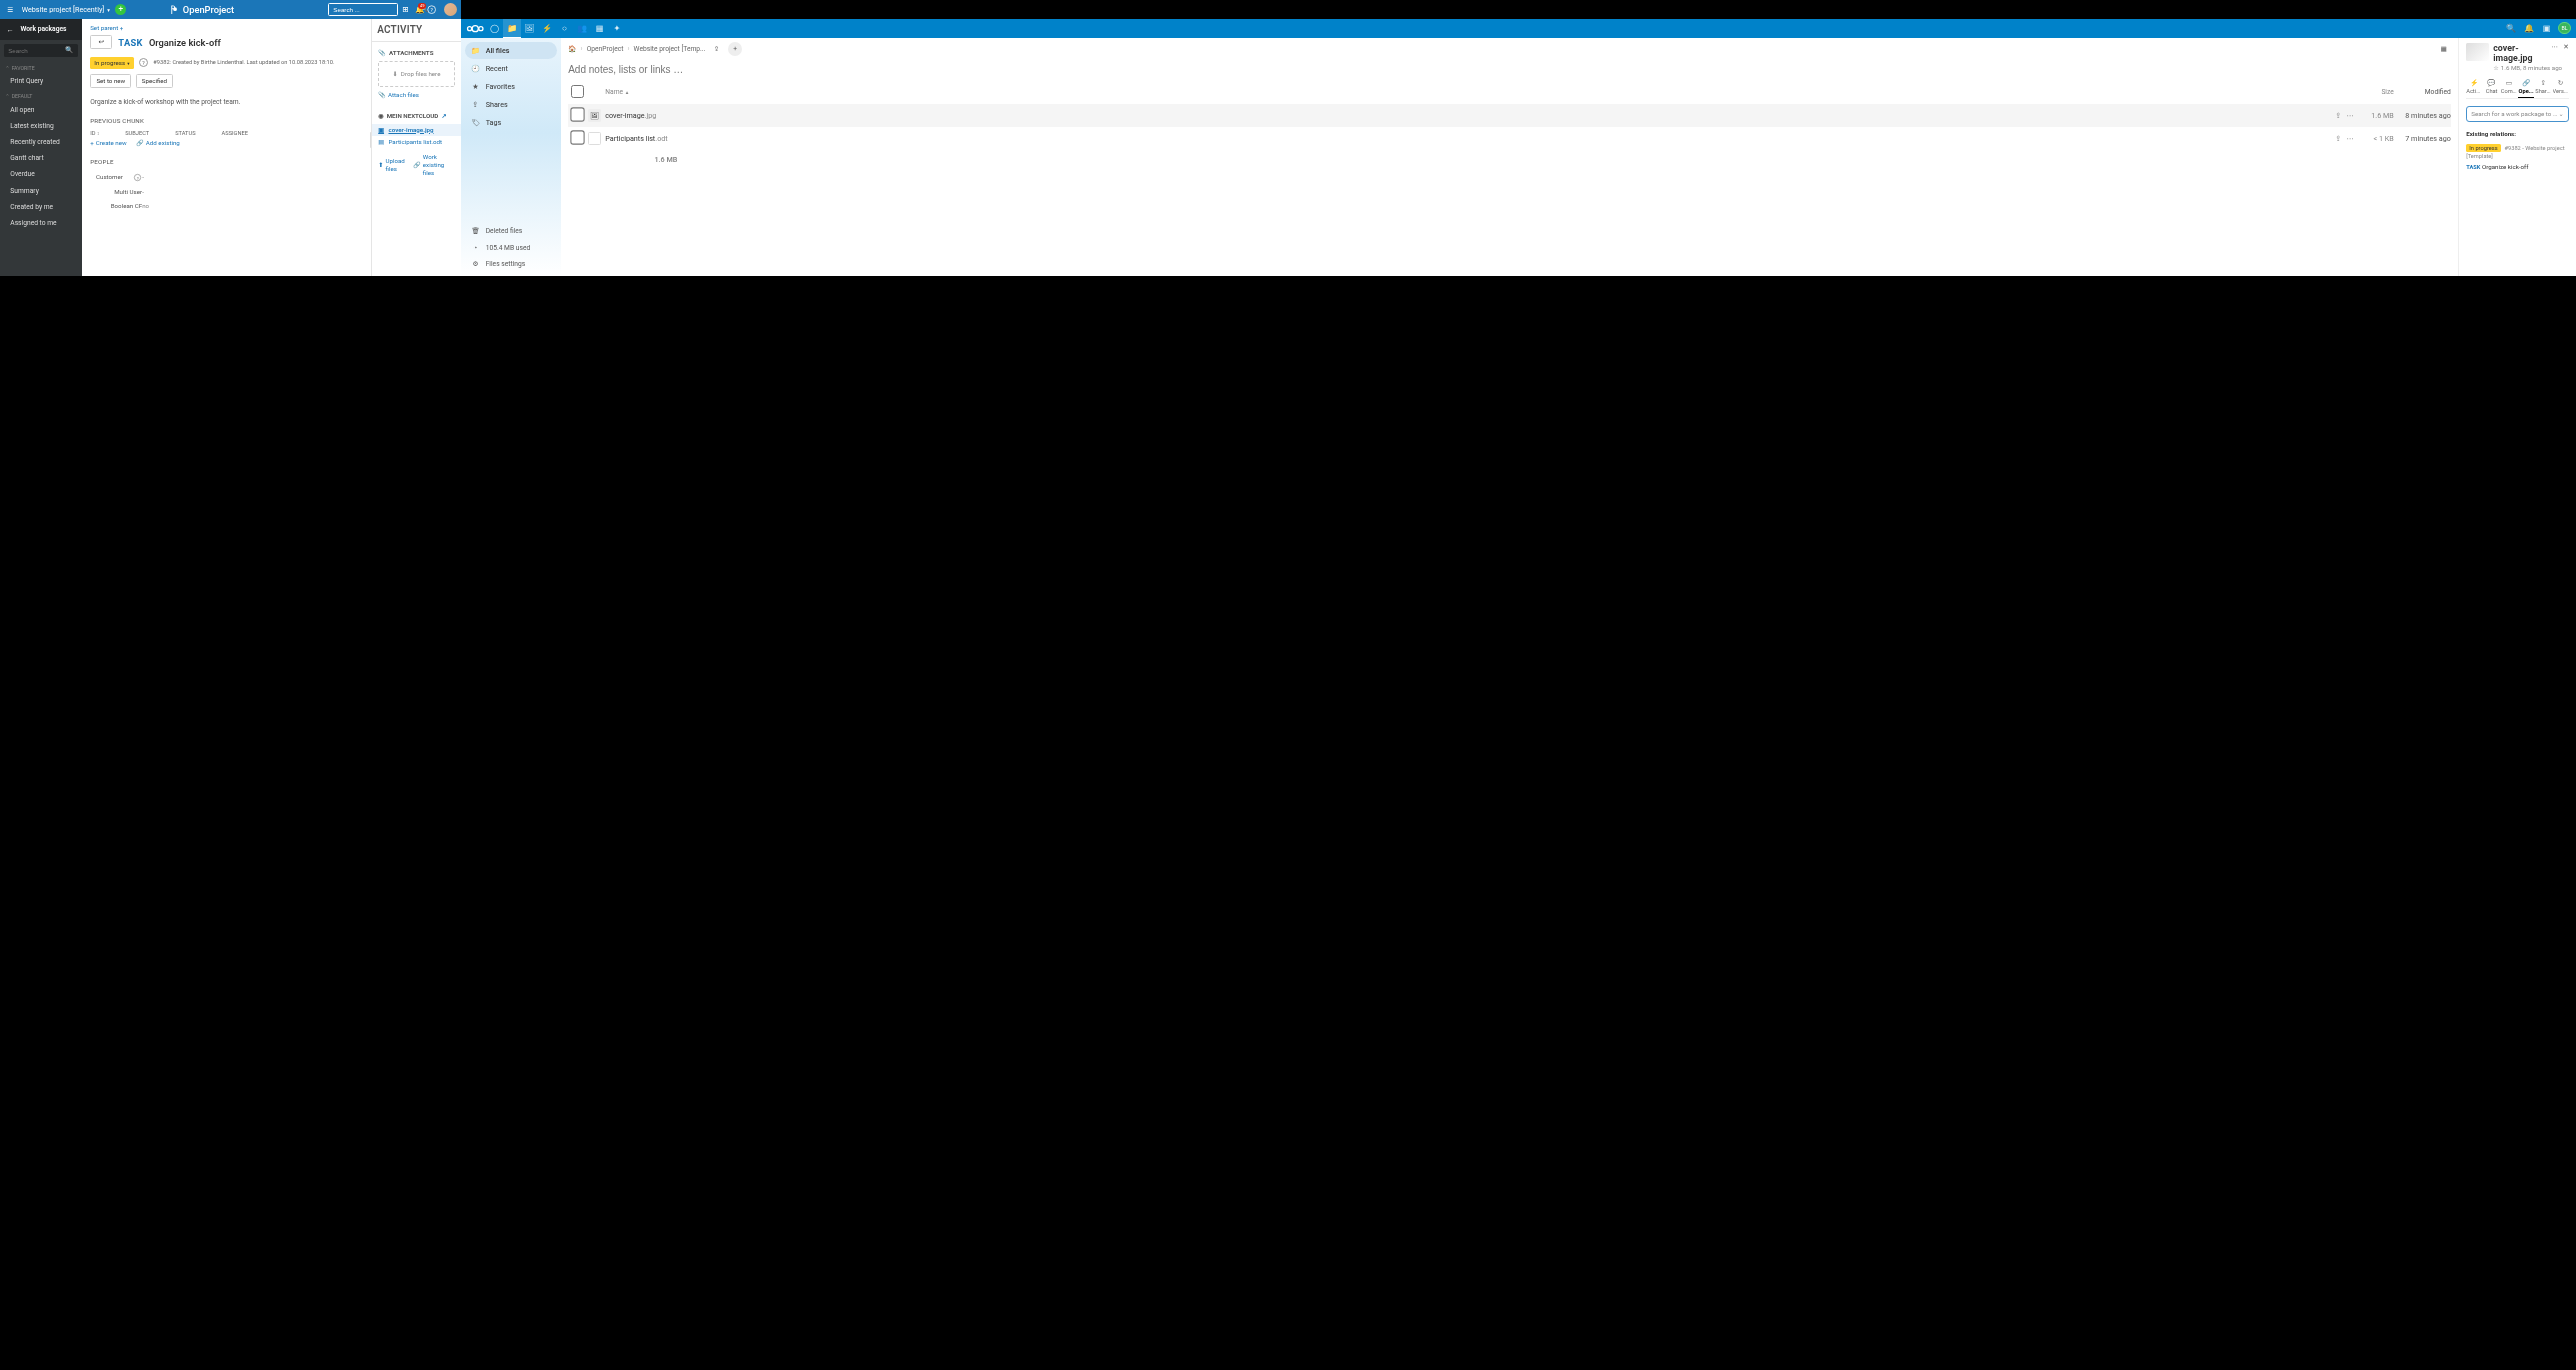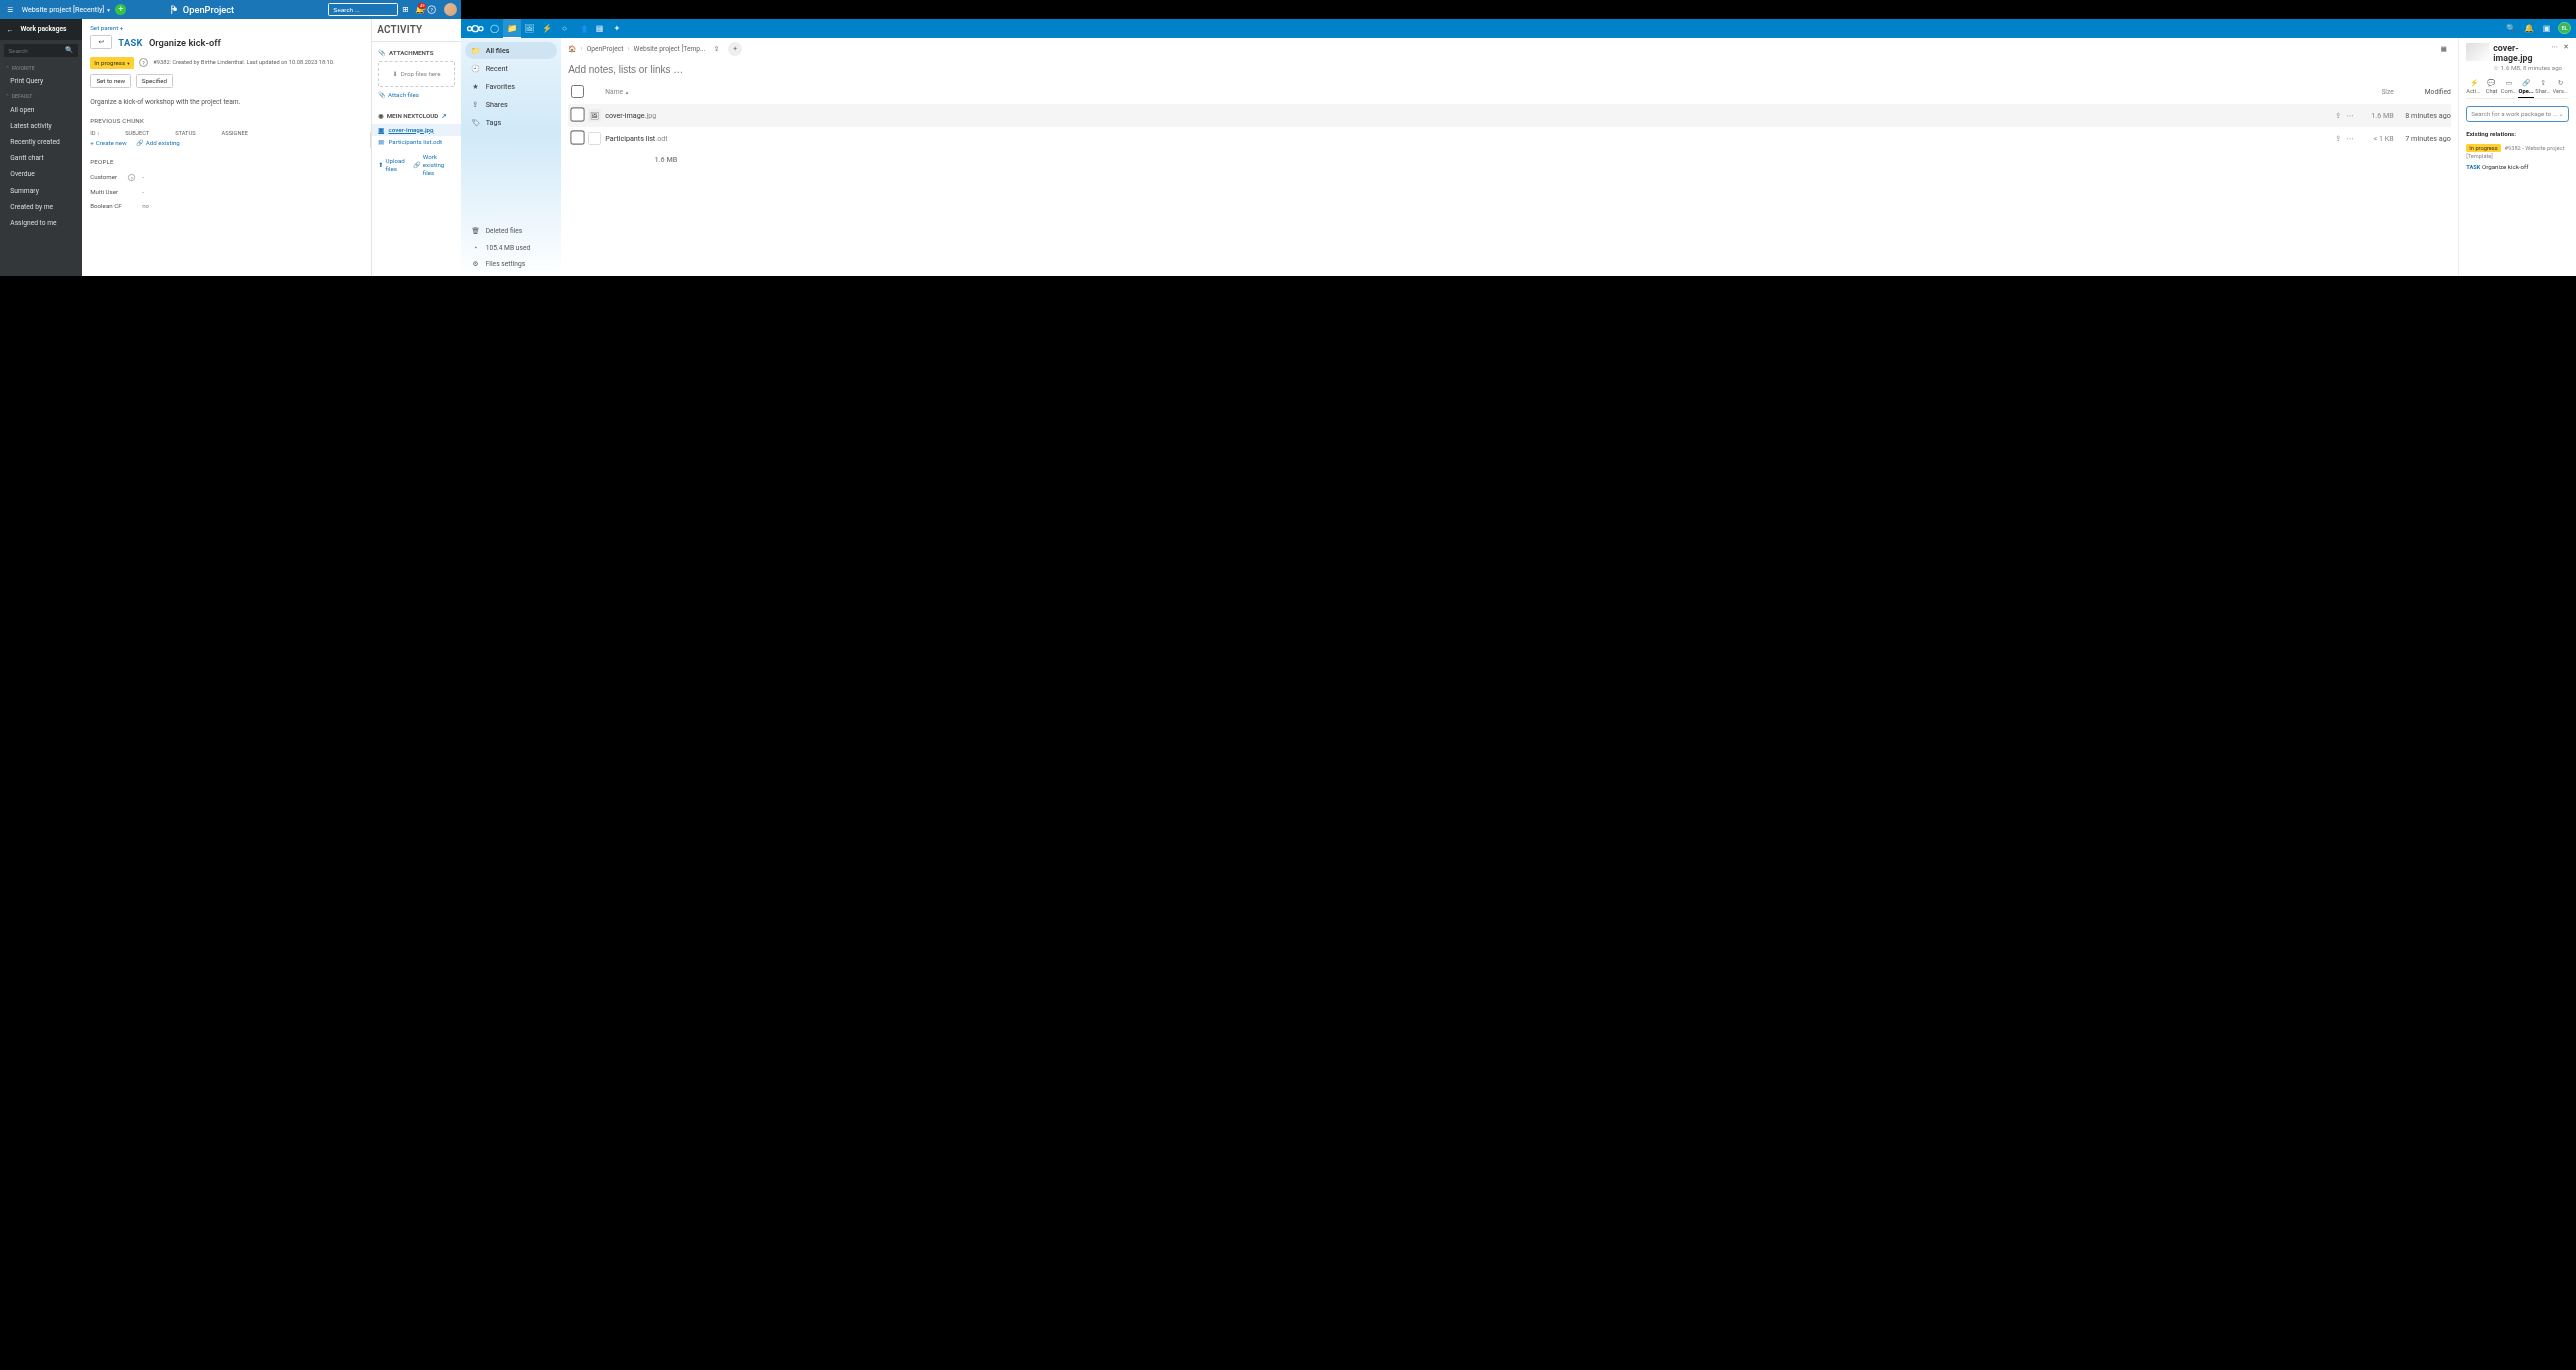--- a/index.html
+++ b/index.html
@@ -41,21 +41,21 @@
 .op-help { width: 9.3px; height: 9.3px; border: 0.5px solid #999; border-radius: 50%; display: flex; align-items: center; justify-content: center; font-size: 5.2px; color: #666; }
 .op-meta { font-size: 5.7px; color: #666; line-height: 1.4; }
 .op-chips { margin-top: 5.2px; display: flex; gap: 4.1px; }
 .op-chip { border: 0.5px solid #ccc; border-radius: 1.5px; padding: 2.1px 5.2px; font-size: 6.2px; cursor: pointer; }
 .op-desc { margin-top: 9.3px; font-size: 6.7px; color: #555; }
 .op-section { margin-top: 11.3px; font-size: 6.2px; font-weight: 400; color: #555; letter-spacing: 0.2px; }
 .op-table-head { display: flex; gap: 26px; margin-top: 5.2px; font-size: 5.7px; color: #666; }
 .op-actions { margin-top: 3.1px; display: flex; gap: 9.3px; }
 .op-action { color: #1b76b8; font-size: 6.2px; cursor: pointer; display: flex; align-items: center; gap: 2.1px; }
 .op-people-row { display: flex; margin-top: 6.2px; font-size: 6.2px; }
-.op-people-label { width: 52px; color: #555; display: flex; align-items: center; gap: 10px; }
+.op-people-label { width: 52px; color: #555; display: flex; align-items: center; gap: 10px; justify-content: flex-end; }
 .op-people-val { color: #888; }
 .op-resizer { position: absolute; right: -1px; top: 113px; width: 2.1px; height: 15.5px; background: #ddd; border-radius: 1px; }
 
 .op-side-panel { width: 90px; border-left: 0.5px solid #e5e5e5; overflow: hidden; }
 .op-tabs { display: flex; border-bottom: 0.5px solid #e5e5e5; font-size: 10px; gap: 39px; }
 .op-tab { padding: 5.2px 5.2px; color: #555; cursor: pointer; font-weight: 600; letter-spacing: 0.2px; }
 .op-tab.active { color: #1b76b8; border-bottom: 1px solid #1b76b8; }
 .op-panel-section { padding: 6.2px; }
 .op-panel-head { font-size: 6.2px; font-weight: 700; color: #555; display: flex; align-items: center; gap: 3.1px; margin-bottom: 4.1px; }
 .op-drop { border: 0.5px dashed #ccc; border-radius: 1.5px; padding: 8.2px 3.1px; text-align: center; font-size: 6.2px; color: #888; display: flex; align-items: center; gap: 3.1px; justify-content: center; }
@@ -179,21 +179,21 @@
       <div class="op-sb-group">
           <span>⌃</span>
           <span>FAVORITE</span>
         </div>
       <div class="op-sb-item">Print Query</div>
       <div class="op-sb-group">
           <span>⌃</span>
           <span>DEFAULT</span>
         </div>
       <div class="op-sb-item">All open</div>
-      <div class="op-sb-item">Latest activity</div>
+      <div class="op-sb-item">Latest existing</div>
       <div class="op-sb-item">Recently created</div>
       <div class="op-sb-item">Gantt chart</div>
       <div class="op-sb-item">Overdue</div>
       <div class="op-sb-item">Summary</div>
       <div class="op-sb-item">Created by me</div>
       <div class="op-sb-item">Assigned to me</div>
     </div>
 
     <div class="op-main">
       <div class="op-content">

